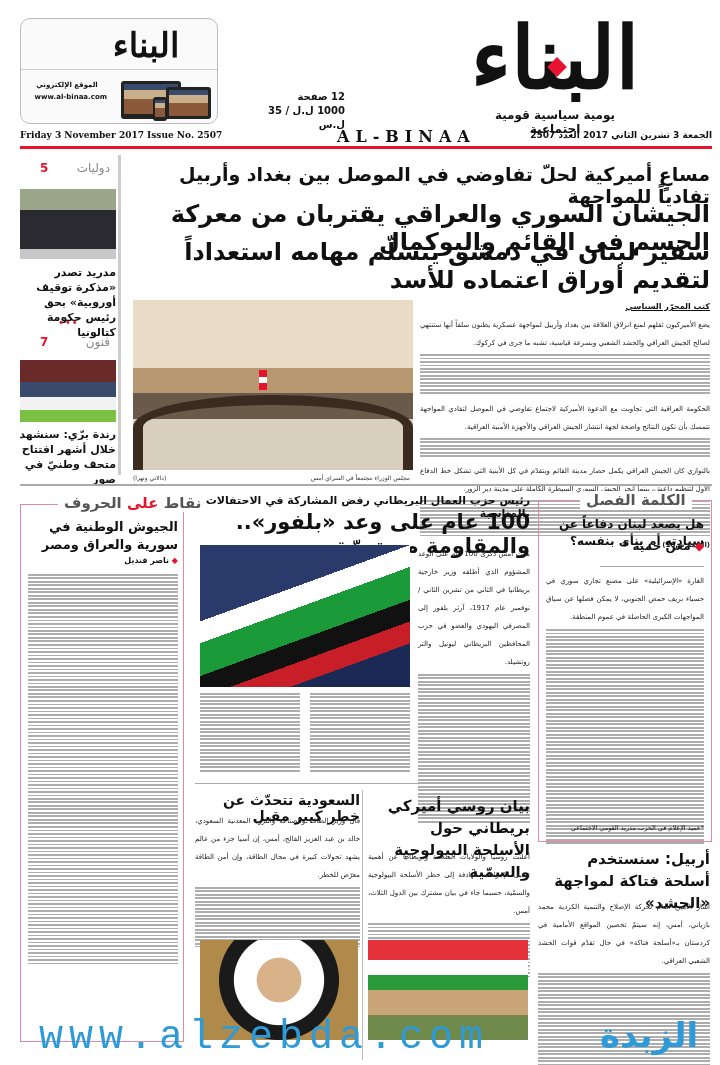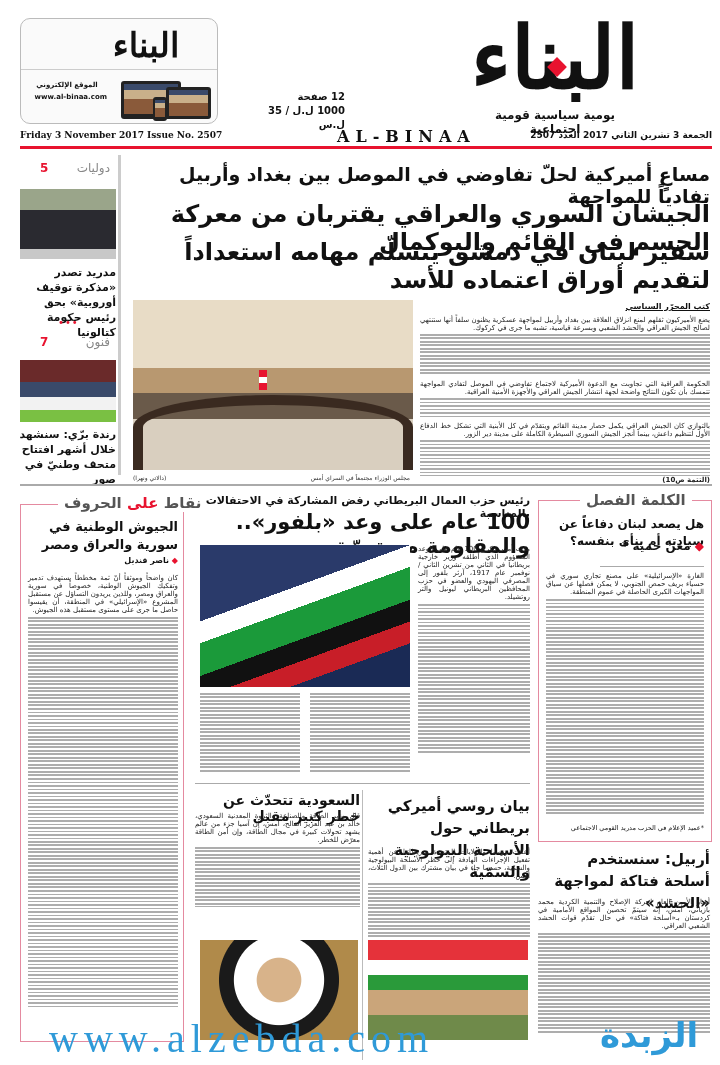--- a/index.html
+++ b/index.html
@@ -25,31 +25,31 @@
   .head2{left:130px;top:200px;width:580px;font-size:24px;font-weight:bold;}
   .head3{left:130px;top:238px;width:580px;font-size:24px;font-weight:bold;text-align:right;}
   .sidebar-left{left:18px;top:155px;width:100px;height:320px;border-right:3px solid #ccc;}
   .sec-label{position:absolute;font-size:12px;color:#888;direction:rtl;}
   .sec-page{position:absolute;font-size:12px;color:#e8132f;font-weight:bold;}
   .sidephoto{position:absolute;left:2px;width:96px;}
   .sidecap{position:absolute;left:0;width:98px;font-size:11px;font-weight:bold;direction:rtl;text-align:right;line-height:15px;}
   .dots{position:absolute;left:40px;color:#e8132f;font-size:10px;letter-spacing:1px;}
   .lead-photo{left:133px;top:300px;width:280px;height:170px;background:linear-gradient(180deg,#e8dcc6 0 40%,#b89870 40% 55%,#6a5a4a 55% 70%,#d9cfbf 70% 100%);overflow:hidden;}
   .cap-right{font-size:6px;color:#333;}
-  .body-text{font-size:7px;line-height:8px;color:#222;direction:rtl;text-align:justify;}
+  .body-text{font-size:7px;line-height:18px;color:#222;direction:rtl;text-align:justify;}
   .fake-lines{background:repeating-linear-gradient(180deg,#6a6a6a 0 1.6px,transparent 1.6px 3.5px);opacity:.55;}
   .hr-gray{height:2px;background:#aaa;}
   .box-pink{border:1px solid #e48aa0;}
   .box-title{position:absolute;font-size:15px;font-weight:bold;color:#555;background:#fff;padding:0 6px;direction:rtl;}
   .box-title .red{color:#e8132f;}
   .col-rule{width:1px;background:#bbb;}
   .photo-flag{background:linear-gradient(160deg,#2a3a6a 0 35%,#ffffff 35% 45%,#1b9a3a 45% 60%,#111 60% 70%,#c81e28 70% 80%,#1a2a55 80% 100%);}
   .photo-sheikh{background:radial-gradient(circle at 50% 40%,#d8b38a 0 22%,#fff 23% 45%,#1a1a1a 46% 60%,#b08a4a 61% 100%);}
   .photo-kurd{background:linear-gradient(180deg,#e5323a 0 20%,#fff 20% 35%,#2a9a3a 35% 50%,#caa57a 50% 75%,#6f8a4a 75% 100%);}
-  .watermark{left:49px;top:1015px;font-size:40px;color:#2f9ad8;letter-spacing:6px;font-family:Liberation Serif, serif;text-align:center;}
+  .watermark{left:39px;top:1015px;font-size:40px;color:#2f9ad8;letter-spacing:6px;font-family:Liberation Mono, monospace;text-align:center;}
   .watermark-logo{left:600px;top:1015px;font-size:34px;color:#2f9ad8;font-weight:bold;direction:rtl;}
 </style>
 </head>
 <body>
 
 <div class="abs masthead-logo">
   <span>البناء</span>
   <span class="diamond" style="left:150px;top:52px;"></span>
 </div>
 <div class="abs tagline">يومية سياسية قومية اجتماعية</div>
@@ -119,21 +119,20 @@
 <div class="abs box-title" style="left:58px;top:494px;">
   <span>نقاط</span>
   <span class="red">على</span>
   <span>الحروف</span>
 </div>
 <div class="abs rtl" style="left:28px;top:518px;width:150px;font-size:13px;font-weight:bold;line-height:18px;">الجيوش الوطنية في سورية والعراق ومصر</div>
 <div class="abs rtl" style="left:28px;top:556px;width:150px;font-size:8px;font-weight:bold;">
   <span style="color:#e8132f;">◆ </span><span>ناصر قنديل</span>
 </div>
 <div class="abs body-text" style="left:28px;top:574px;width:150px;">
-  <p style="margin:0 0 3px 0;">كان واضحاً وموثقاً أنّ ثمة مخططاً يستهدف تدمير وتفكيك الجيوش الوطنية، خصوصاً في سورية والعراق ومصر، وللذين يريدون التساؤل عن مستقبل المشروع «الإسرائيلي» في المنطقة، أن يقيسوا حاصل ما جرى على مستوى مستقبل هذه الجيوش.</p>
   <div class="fake-lines" style="height:390px;"></div>
 </div>
 
 <div class="abs rtl" style="left:195px;top:494px;width:335px;font-size:11px;font-weight:bold;">رئيس حزب العمال البريطاني رفض المشاركة في الاحتفالات بالمناسبة</div>
 <div class="abs rtl" style="left:195px;top:510px;width:335px;font-size:21px;font-weight:bold;">100 عام على وعد «بلفور».. والمقاومة مستمرّة</div>
 <div class="abs photo-flag" style="left:200px;top:545px;width:210px;height:142px;"></div>
 <div class="abs body-text" style="left:418px;top:545px;width:112px;">
   <p style="margin:0 0 3px 0;">مرّت أمس ذكرى 100 عام على الوعد المشؤوم الذي أطلقه وزير خارجية بريطانيا في الثاني من تشرين الثاني / نوفمبر عام 1917، آرثر بلفور إلى المصرفي اليهودي والعضو في حزب المحافظين البريطاني ليونيل والتر روتشيلد.</p>
   <div class="fake-lines" style="height:150px;"></div>
 </div>

